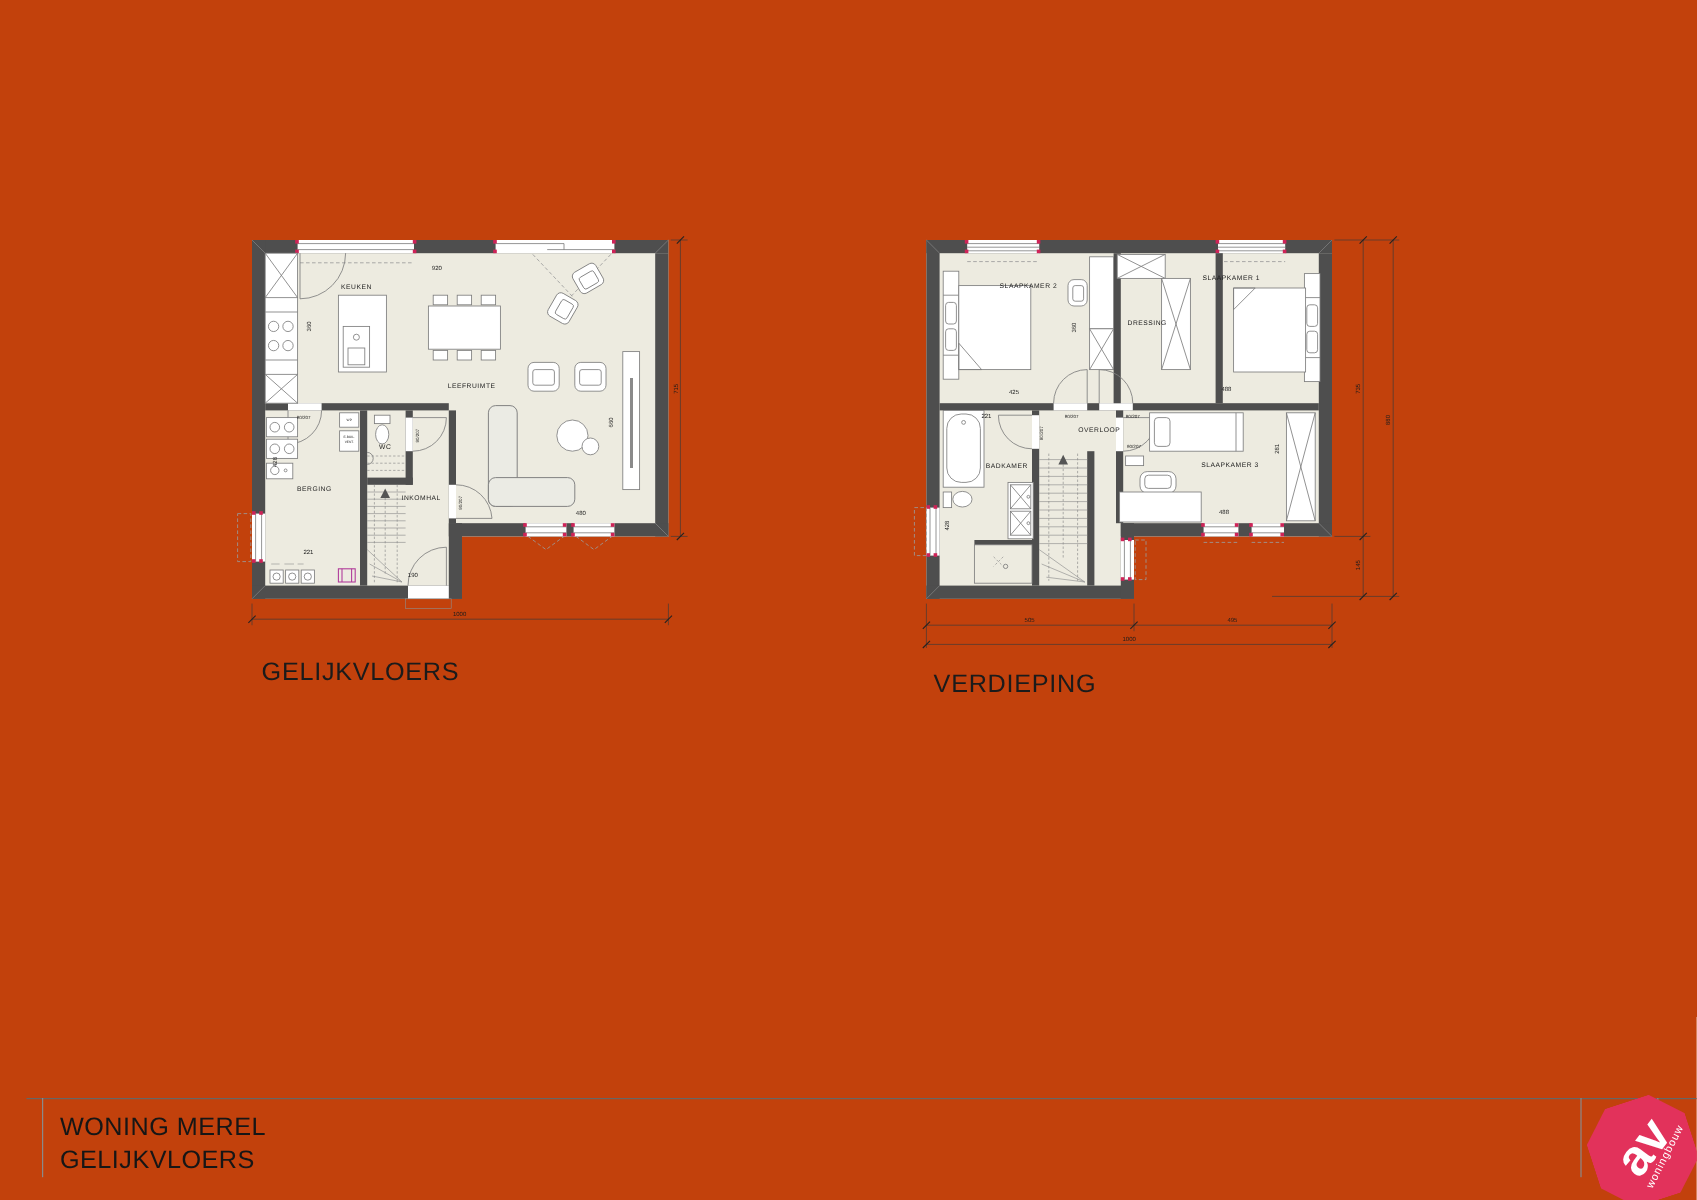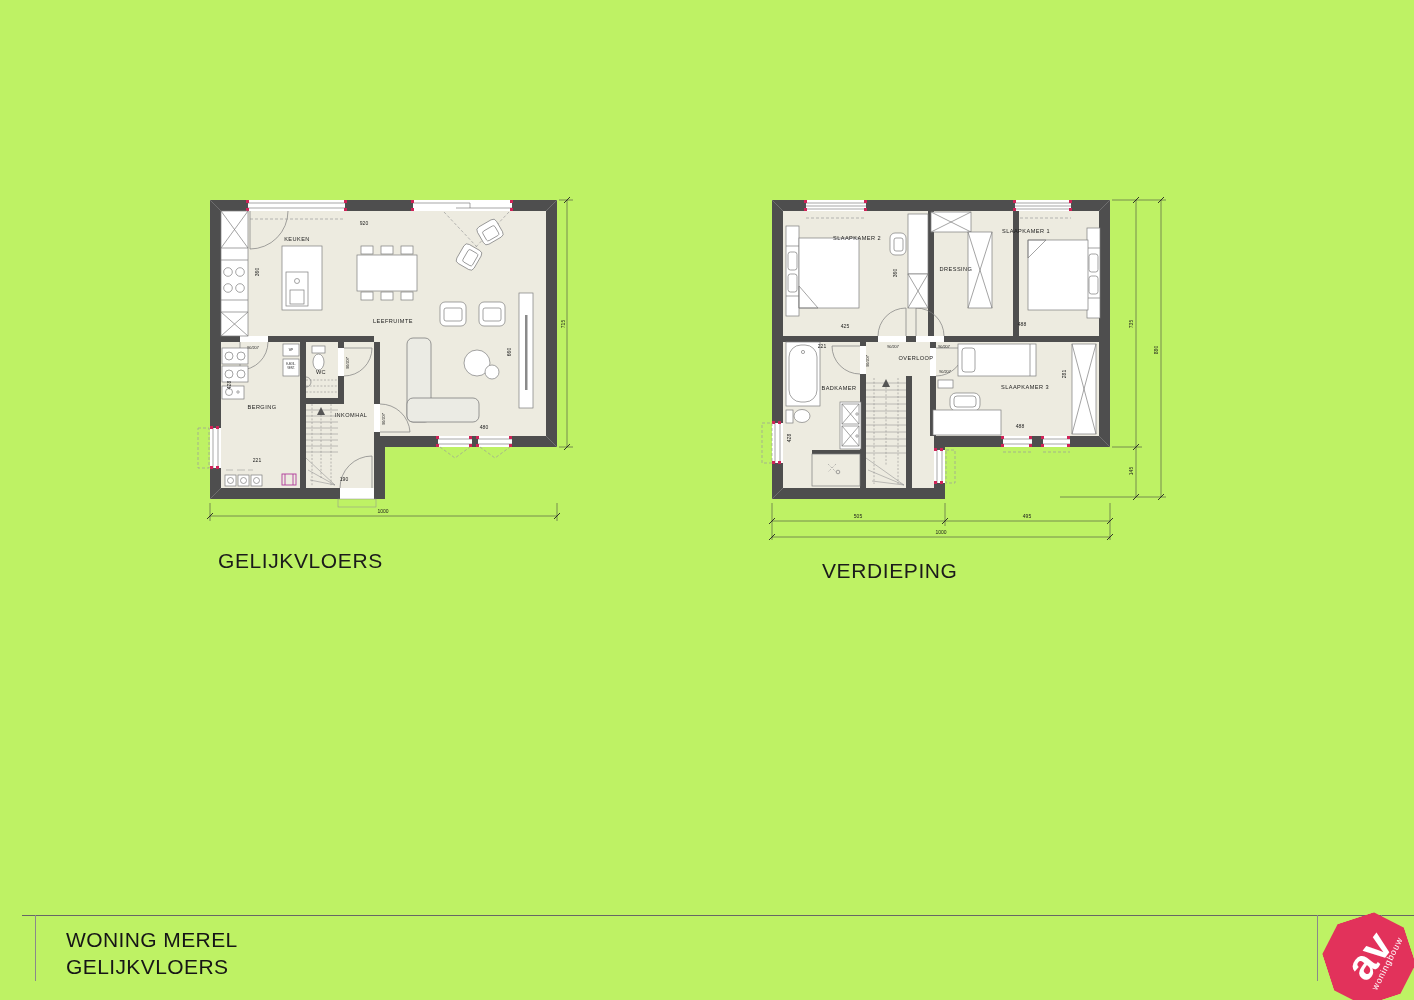--- a/index.html
+++ b/index.html
@@ -1,16 +1,16 @@
 <!DOCTYPE html>
 <html><head>
 <meta charset="utf-8">
 <style>
   html,body{margin:0;padding:0;background:#fff;width:1414px;height:1000px;overflow:hidden;}
-  .sheet{position:relative;width:1414px;height:1000px;background:#bef264;font-family:"Liberation Sans",sans-serif;}
+  .sheet{position:relative;width:1414px;height:1000px;background:#c2410c;font-family:"Liberation Sans",sans-serif;}
   svg{position:absolute;left:0;top:0;}
   
   .wall{fill:#4e4e4e;}
   .floor{fill:#edebe0;}
   .gap{fill:#ffffff;}
   .fx{fill:#ffffff;stroke:#7d7d7d;stroke-width:0.7;}
   .fx2{fill:#ebebe4;stroke:#7d7d7d;stroke-width:0.8;}
   .ln{fill:none;stroke:#7d7d7d;stroke-width:0.7;}
   .thin{fill:none;stroke:#8f8f8f;stroke-width:0.5;}
   .tread{stroke:#8f8f8f;stroke-width:0.55;}
@@ -23,21 +23,21 @@
   .tick{stroke:#222;stroke-width:0.9;}
   text{font-family:"Liberation Sans",sans-serif;fill:#1c1c1c;}
   .room{font-size:5.6px;letter-spacing:0.45px;}
   .dimt{font-size:5px;}
   .door{font-size:3.8px;}
   .tiny{font-size:2.7px;}
   
   .plan-title{position:absolute;font-size:21px;color:#1b1b1b;letter-spacing:0.6px;}
   .tb-hline{position:absolute;left:22px;top:915px;width:1392px;height:1px;background:#666;}
   .tb-vline{position:absolute;width:1px;height:66px;top:915px;background:#8a8a8a;}
-  .tb-text{position:absolute;left:50px;top:926px;font-size:21px;line-height:27px;color:#161616;letter-spacing:0.4px;margin-left:16px;}
+  .tb-text{position:absolute;left:50px;top:926px;font-size:21px;line-height:27px;color:#161616;letter-spacing:0.4px;}
   .logo-oct{position:absolute;left:1326px;top:916px;width:86px;height:86px;background:#e2325b;
     clip-path:polygon(28% 0,72% 0,100% 28%,100% 72%,72% 100%,28% 100%,0 72%,0 28%);
     transform:rotate(-18deg);}
   .logo-ini{position:absolute;left:8px;top:16px;width:72px;text-align:center;color:#fff;
     font-weight:bold;font-size:42px;transform:rotate(-35deg);}
   .logo-tag{position:absolute;left:30px;top:48px;color:#fff;font-size:9px;letter-spacing:0.8px;
     transform:rotate(-45deg);white-space:nowrap;}
 </style>
 </head>
 <body>
@@ -508,21 +508,21 @@
       <text class="dimt" x="1027" y="518" text-anchor="middle">495</text>
       <line class="dim" x1="772" y1="537" x2="1110" y2="537"></line>
       <line class="tick" x1="769" y1="540" x2="775" y2="534"></line>
           <line class="tick" x1="1107" y1="540" x2="1113" y2="534"></line>
       <text class="dimt" x="941" y="534" text-anchor="middle">1000</text>
     </g>
   </g>
 </svg>
 
   <div class="plan-title" style="left:218px;top:549px;">GELIJKVLOERS</div>
-  <div class="plan-title" style="left:822px;top:559px;">VERDIEPING</div>
+  <div class="plan-title" style="left:778px;top:559px;">VERDIEPING</div>
 
   <div class="tb-hline"></div>
   <div class="tb-vline" style="left:35px;"></div>
   <div class="tb-text">
     <div>WONING MEREL</div>
     <div>GELIJKVLOERS</div>
   </div>
 
   <div class="tb-vline" style="left:1317px;"></div>
   <div class="tb-vline" style="left:1381px;"></div>

